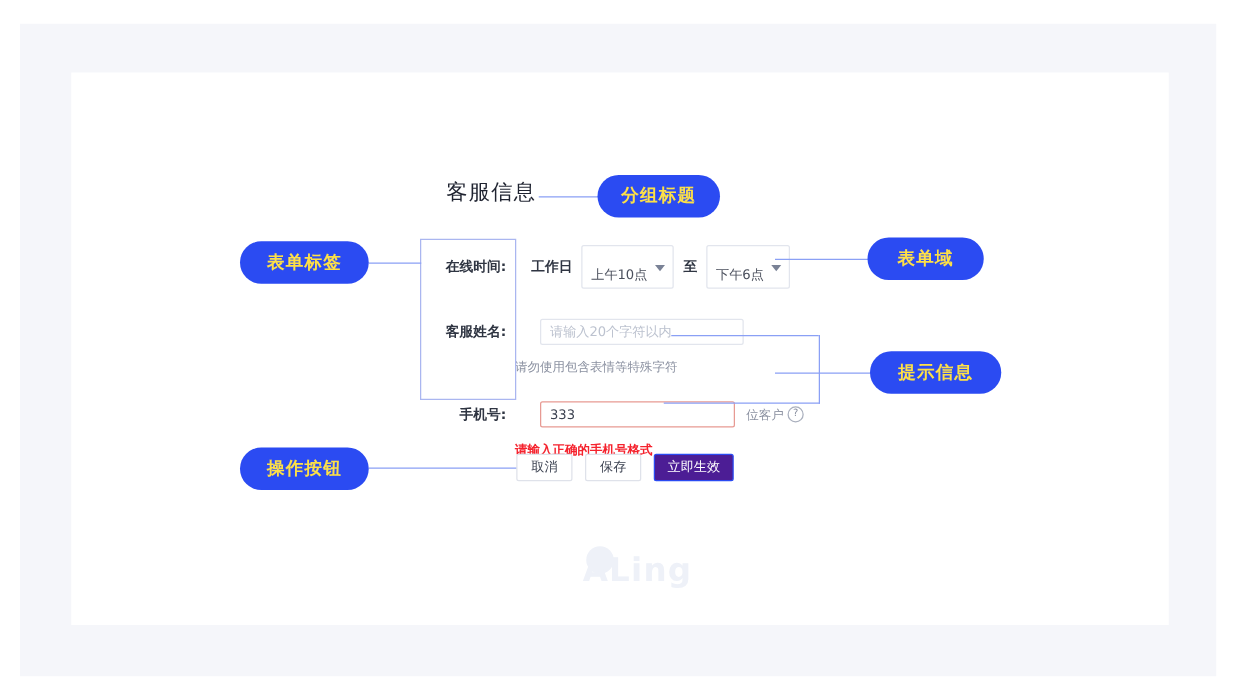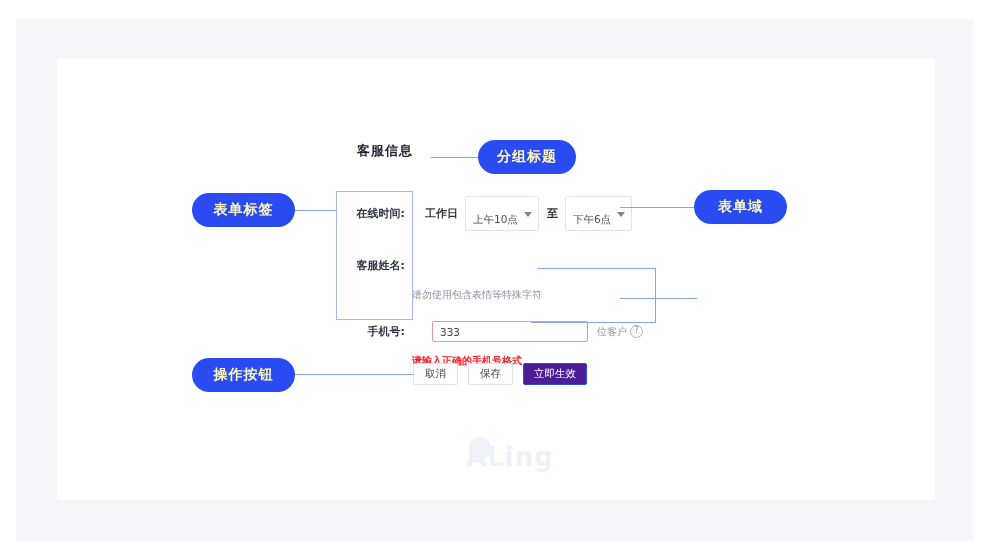--- a/index.html
+++ b/index.html
@@ -31,21 +31,21 @@
   }
   .watermark .wm-dot{
     position:absolute;left:14px;top:0px;width:22px;height:22px;border-radius:50%;
     background:#eef1f8;
   }
   .watermark .wm-text{position:relative;z-index:2;}
 
   
   .group-title{
     position:absolute;left:357px;top:142px;
-    font-size:13px;font-weight:bold;color:#1f2330;
+    font-size:17px;font-weight:normal;color:#1f2330;
     letter-spacing:1px;white-space:nowrap;
   }
 
   
   .form{position:absolute;left:336px;top:191px;width:320px;}
   .form-row{position:relative;display:flex;align-items:center;height:27px;}
   .form-label{
     width:69px;text-align:right;padding-right:20px;
     font-size:11px;font-weight:bold;color:#2f3murky;
     color:#2f3542;white-space:nowrap;
@@ -104,21 +104,21 @@
     display:flex;align-items:center;justify-content:center;
     border:1px solid #dfe2ea;border-radius:2px;background:#fff;
     font-size:10.5px;color:#3d4352;white-space:nowrap;
     font-family:"DejaVu Sans","Liberation Sans",sans-serif;
   }
   .btn.primary{background:#4c1d95;border-color:#2b4bf2;color:#fff;min-width:64px;}
 
   
   .badge{
     position:absolute;display:flex;align-items:center;justify-content:center;
-    background:#2b4bf2;color:#fef9c3;border-radius:18px;
+    background:#2b4bf2;color:#fde047;border-radius:18px;
     font-size:14px;font-weight:bold;letter-spacing:1px;white-space:nowrap;
     font-family:"DejaVu Sans","Liberation Sans",sans-serif;
   }
   #badge-group{left:478px;top:140px;width:98px;height:34px;}
   #badge-formlabel{left:192px;top:193px;width:103px;height:34px;}
   #badge-formfield{left:694px;top:190px;width:93px;height:34px;}
   #badge-hint{left:696px;top:281px;width:105px;height:34px;}
   #badge-actions{left:192px;top:358px;width:103px;height:34px;}
 
   
@@ -155,20 +155,23 @@
       </div>
       <div class="between">至</div>
       <div class="sel">
         <span>下午6点</span>
         <span class="caret"></span>
       </div>
     </div>
 
     <div class="form-row" style="margin-top:25px;">
       <div class="form-label">客服姓名:</div>
+      <div class="txt" style="margin-left:7px;">
+        <span>请输入20个字符以内</span>
+      </div>
     </div>
 
     <div style="position:relative;margin-left:76px;margin-top:5px;">
       <span class="hint">请勿使用包含表情等特殊字符</span>
     </div>
 
     <div class="form-row" style="margin-top:16px;">
       <div class="form-label">手机号:</div>
       <div class="txt filled err" style="margin-left:7px;">
         <span>333</span>
@@ -199,15 +202,16 @@
   <div class="ln lnh" style="left:537px;top:268px;width:118px;"></div>
   <div class="ln lnv" style="left:655px;top:268px;height:55px;"></div>
   <div class="ln lnh" style="left:531px;top:322px;width:125px;"></div>
   <div class="ln lnh" style="left:620px;top:298px;width:77px;"></div>
 
   <div class="ln lnh" style="left:295px;top:374px;width:118px;"></div>
 
   <div class="badge" id="badge-group">分组标题</div>
   <div class="badge" id="badge-formlabel">表单标签</div>
   <div class="badge" id="badge-formfield">表单域</div>
+  <div class="badge" id="badge-hint">提示信息</div>
   <div class="badge" id="badge-actions">操作按钮</div>
 
 </div>
 
 </body></html>

